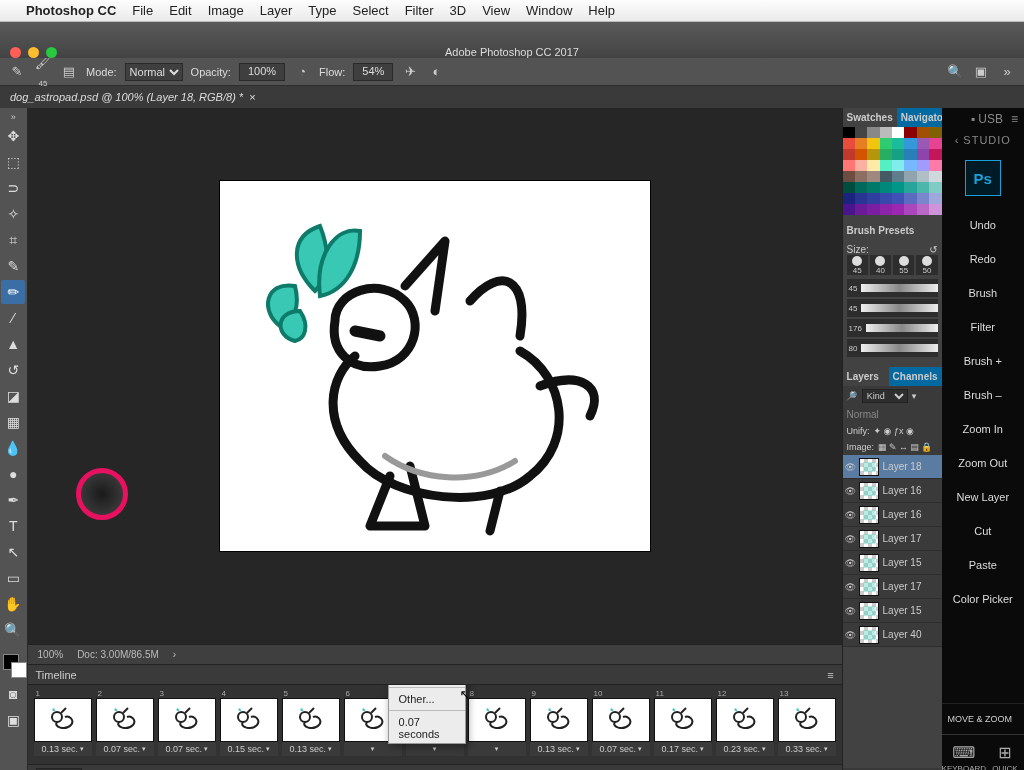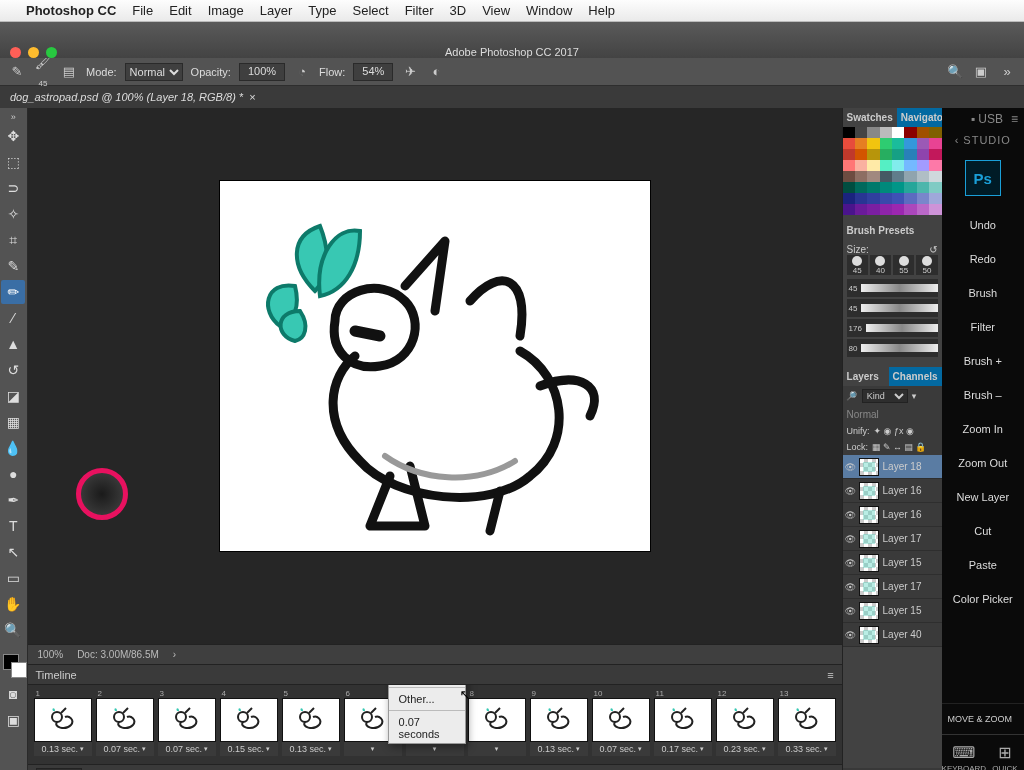--- a/index.html
+++ b/index.html
@@ -568,21 +568,21 @@
     </div>
     <div class="smallbar">
       <span style="font-size:9px">🔎</span>
       <select><option>Kind</option></select>
       <span style="font-size:9px">▾</span>
     </div>
     <div class="smallbar">
         <span style="color:#888">Normal</span>
       </div>
     <div class="smallbar" style="font-size:9px"><span>Unify:</span> ✦ ◉ ƒx ◉</div>
-    <div class="smallbar" style="font-size:9px"><span>Lock:</span> ▦ ✎ ↔ ▤ 🔒</div>
+    <div class="smallbar" style="font-size:9px"><span>Image:</span> ▦ ✎ ↔ ▤ 🔒</div>
     <div class="layerpanel">
       <div class="layerlist" id="layerHost">
           <div class="layerrow sel">
             <span class="eye">👁</span>
             <span class="lthumb"></span>
             <span>Layer 18</span>
           </div>
           <div class="layerrow">
             <span class="eye">👁</span>
             <span class="lthumb"></span>

